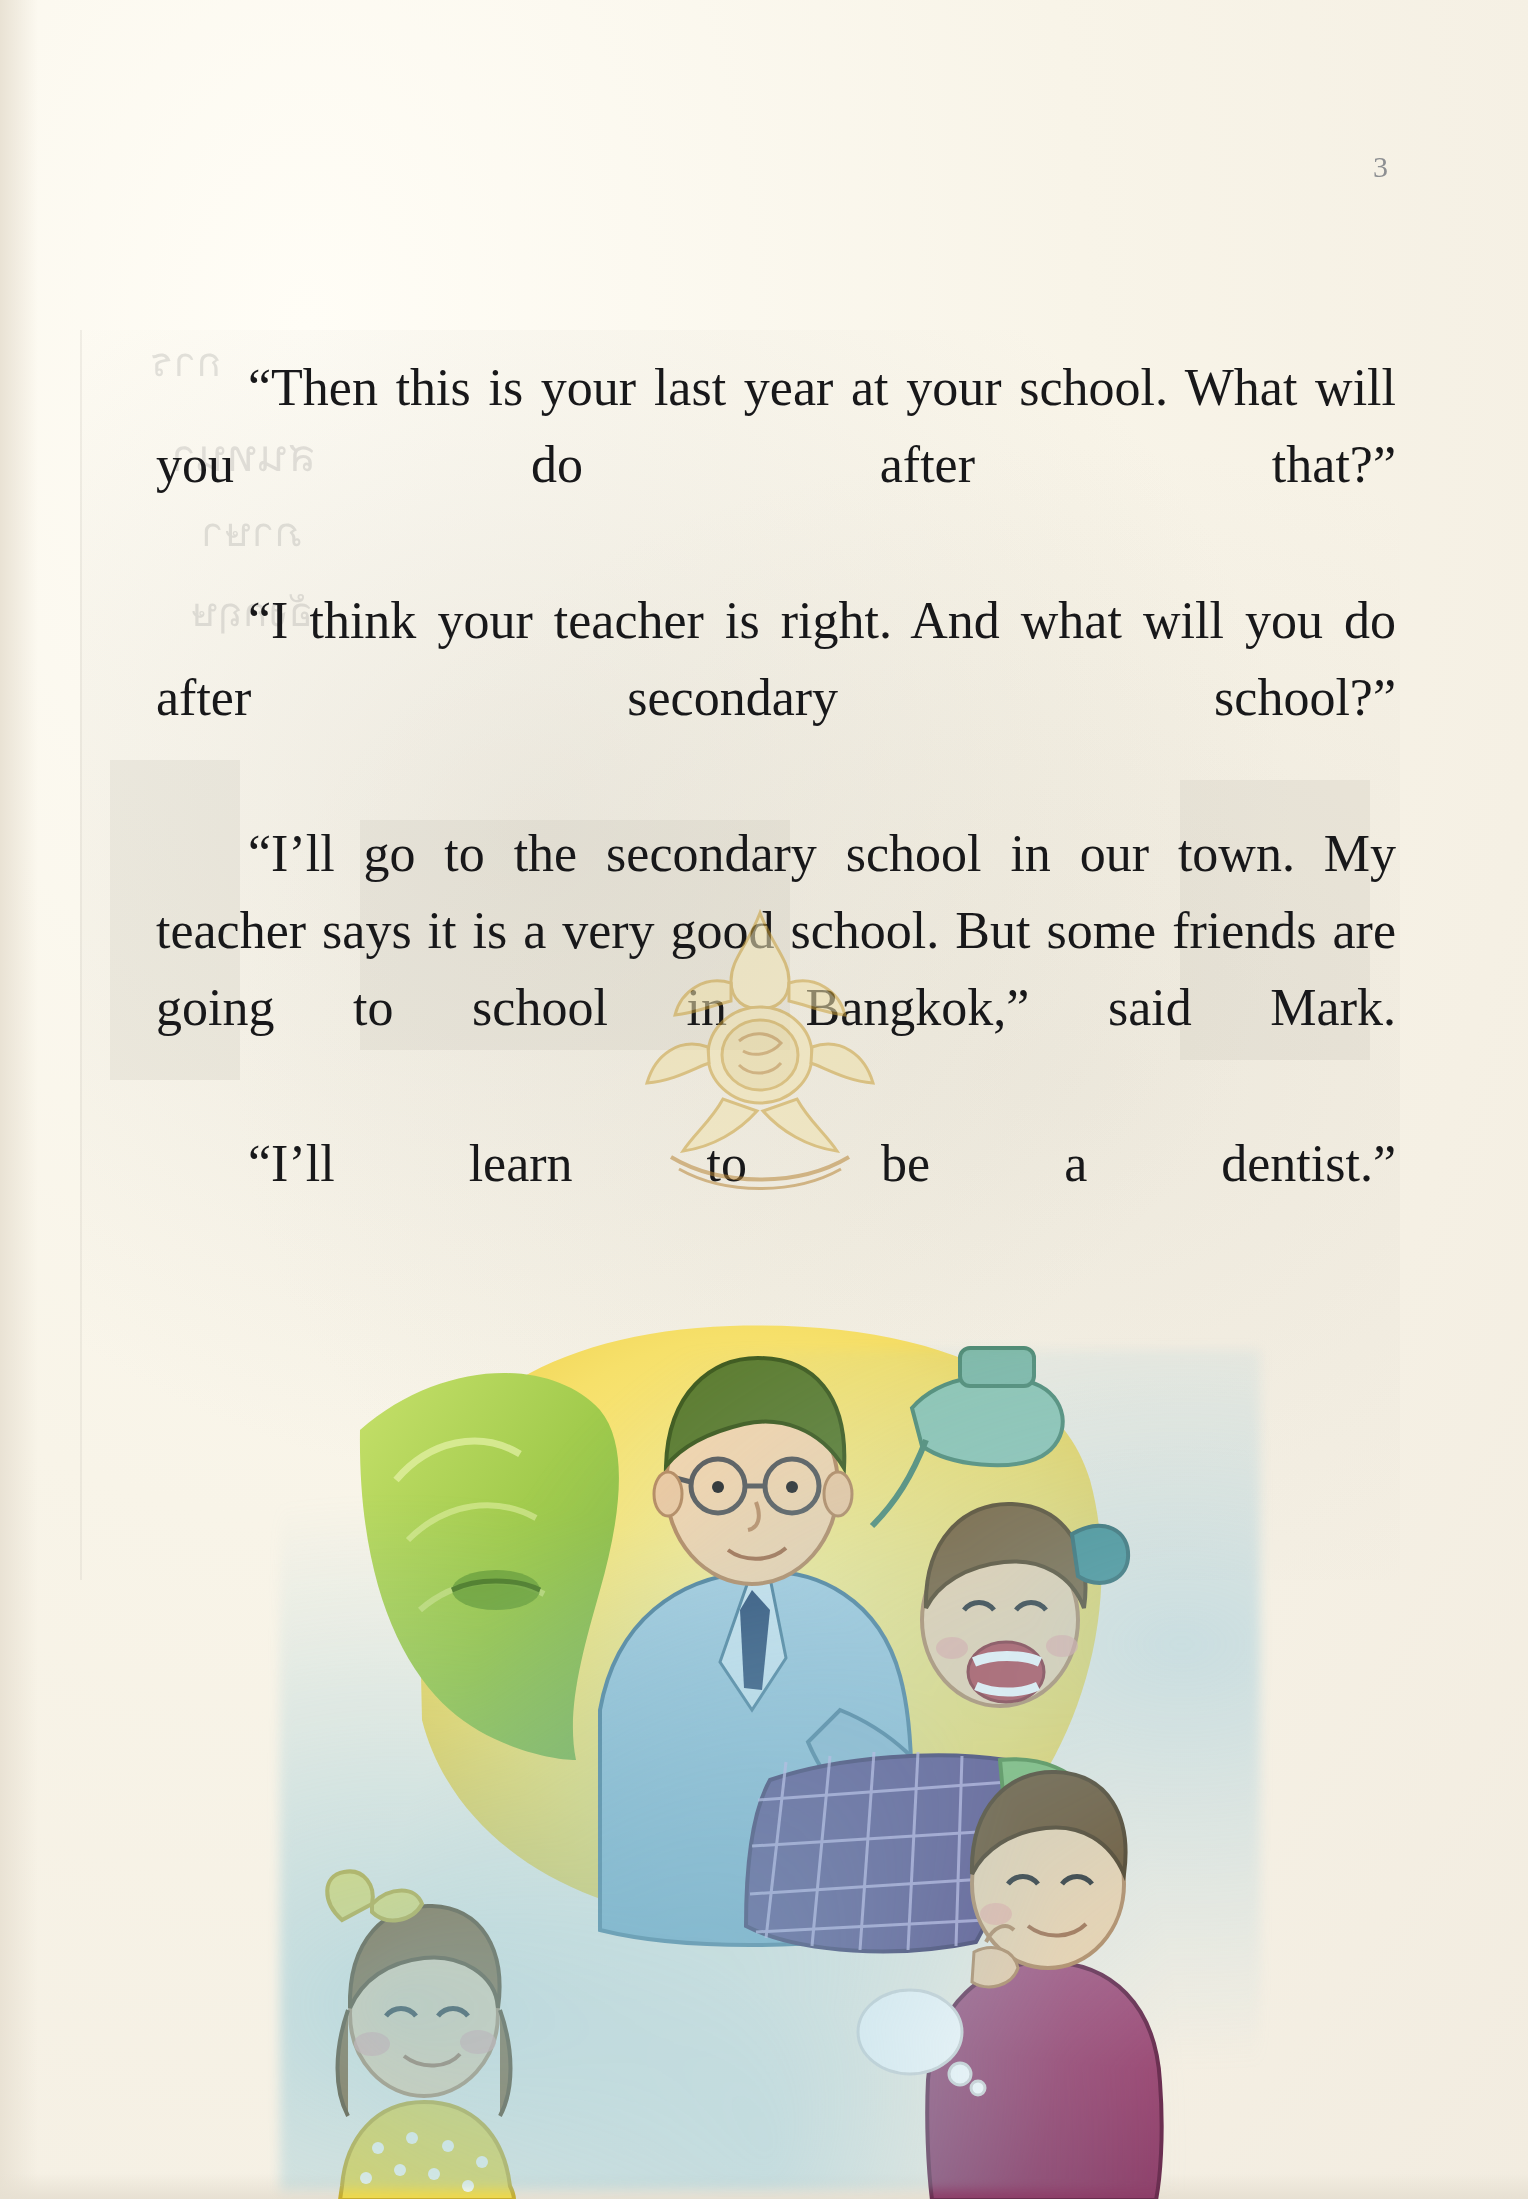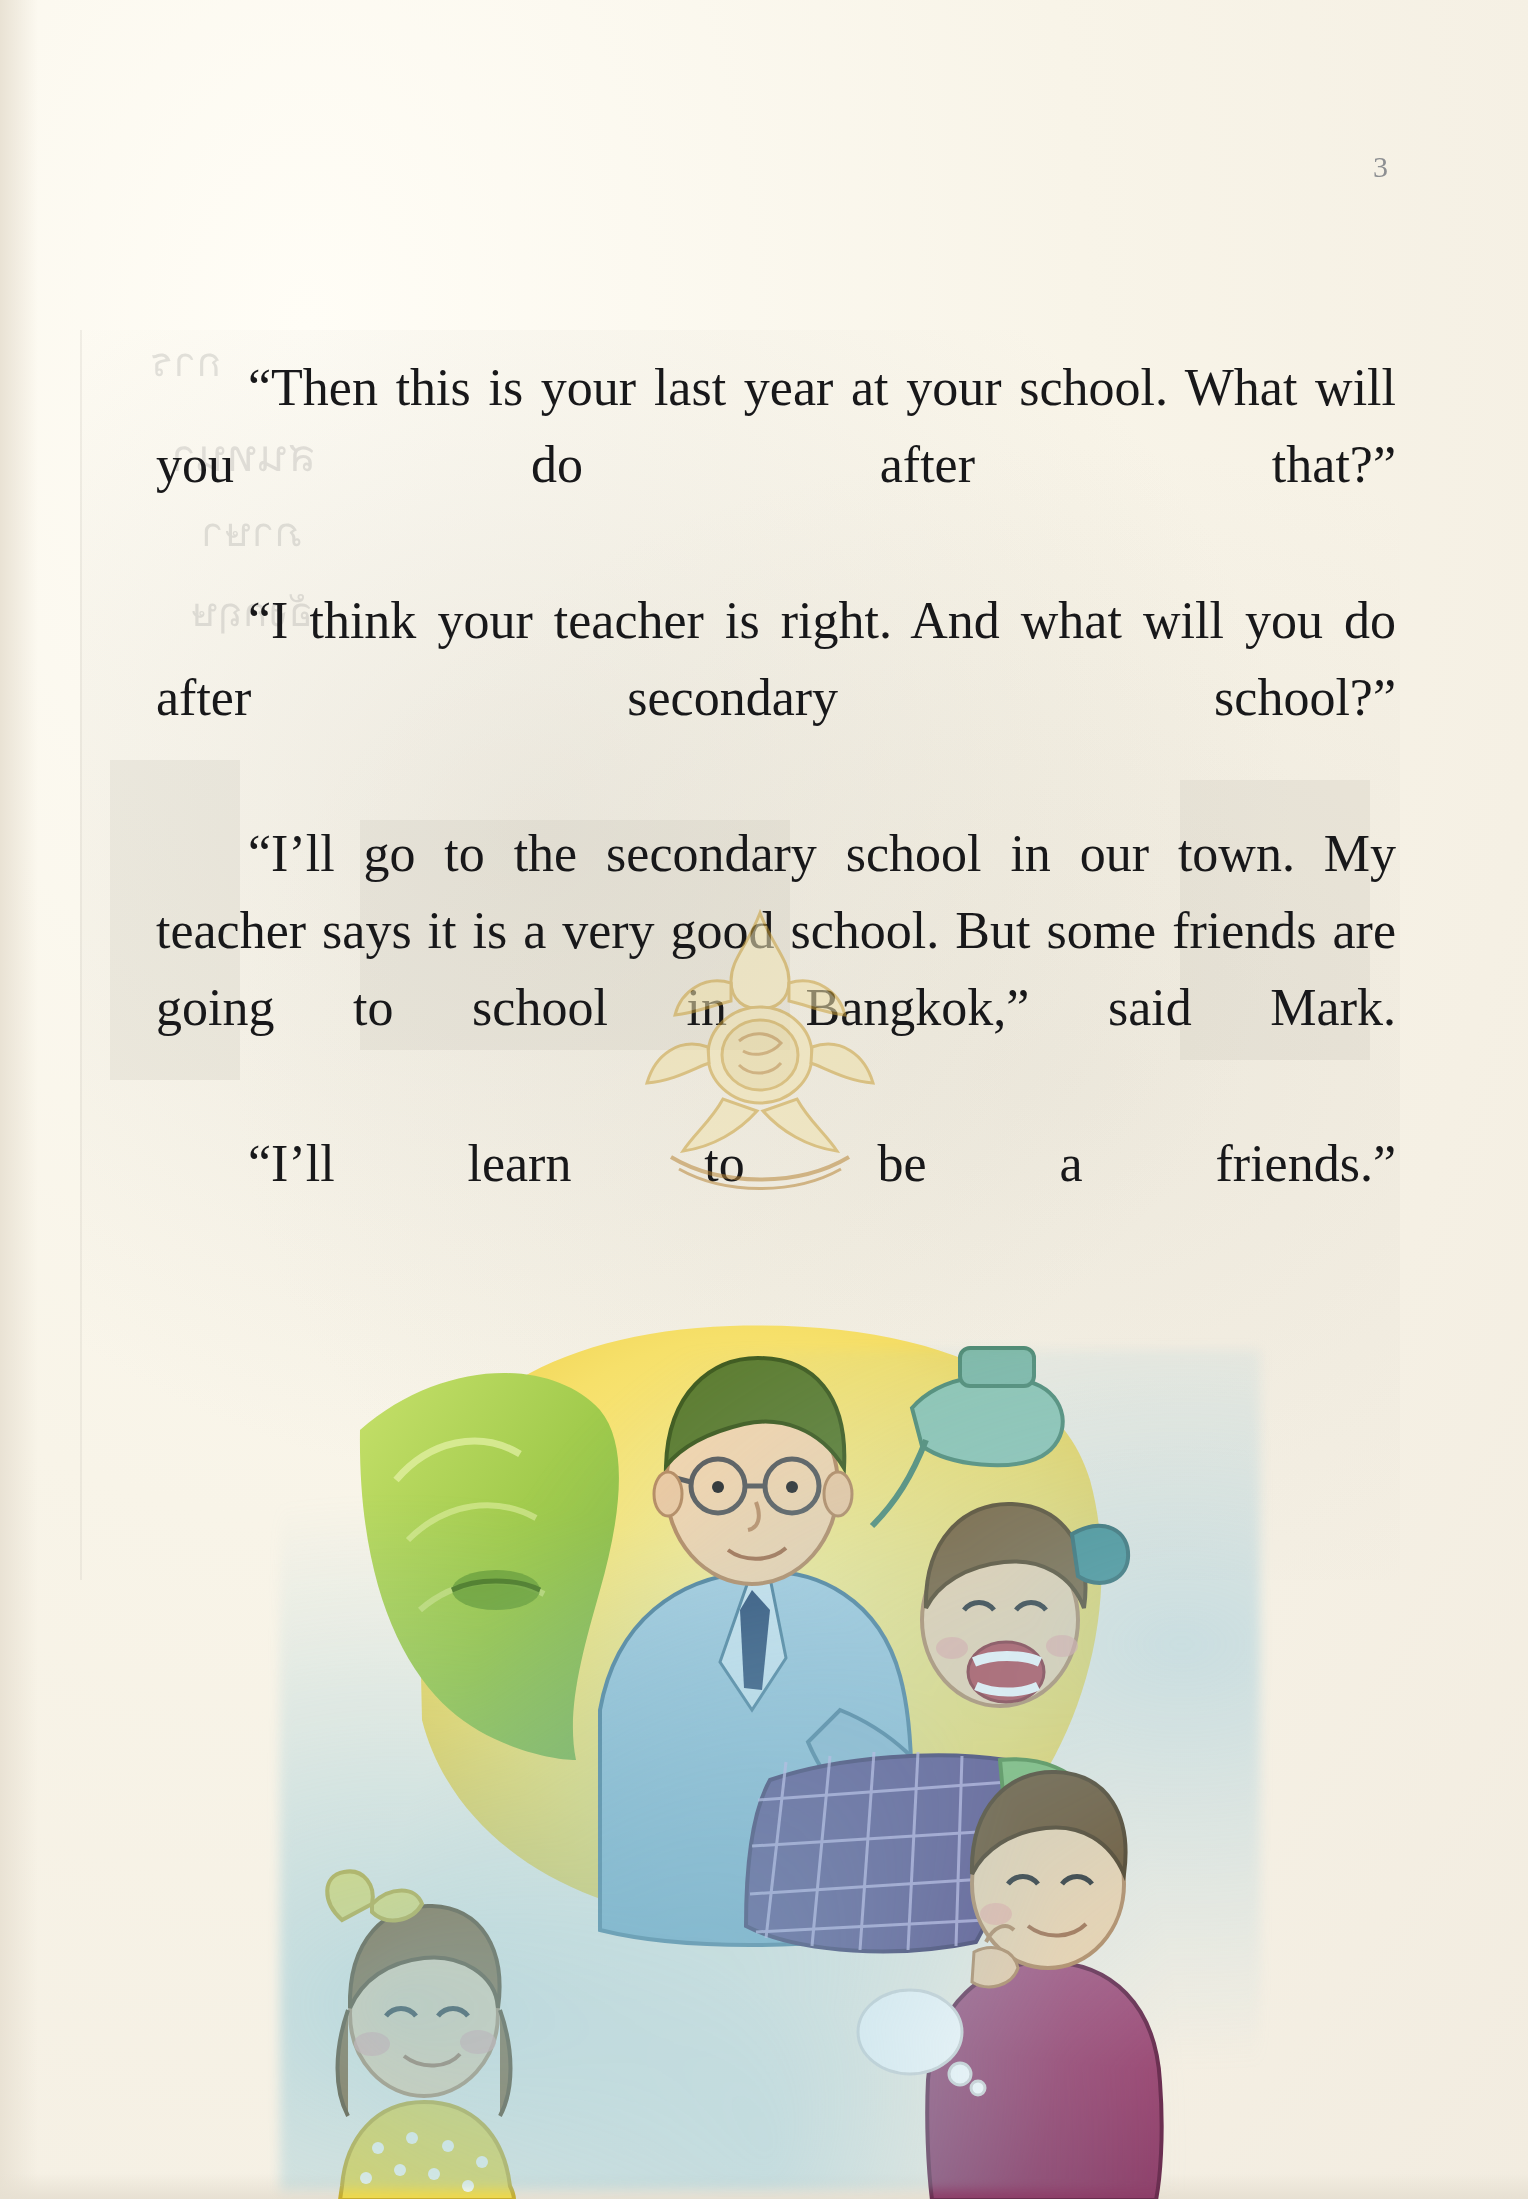--- a/index.html
+++ b/index.html
@@ -164,21 +164,21 @@
 
   <div class="paper-edge-left"></div>
   <div class="paper-edge-bottom"></div>
 
   <div class="page-number">3</div>
 
   <div class="body-text">
     <p>“Then this is your last year at your school. What will you do after that?”</p>
     <p>“I think your teacher is right. And what will you do after secondary school?”</p>
     <p>“I’ll go to the secondary school in our town. My teacher says it is a very good school. But some friends are going to school in Bangkok,” said Mark.</p>
-    <p>“I’ll learn to be a friends.”</p>
+    <p>“I’ll learn to be a dentist.”</p>
   </div>
 
   <svg class="seal" viewBox="0 0 250 300">
     <g fill="none" stroke="#c9a03a" stroke-width="3">
 
       <path d="M125 8 C 112 42, 96 54, 96 76 C 96 96, 110 104, 125 104 C 140 104, 154 96, 154 76 C 154 54, 138 42, 125 8 Z" fill="#f3e7b8"></path>
 
       <path d="M96 78 C 70 70, 46 86, 40 110 C 60 108, 78 100, 96 96 Z" fill="#efe0aa"></path>
       <path d="M154 78 C 180 70, 204 86, 210 110 C 190 108, 172 100, 154 96 Z" fill="#efe0aa"></path>
 

